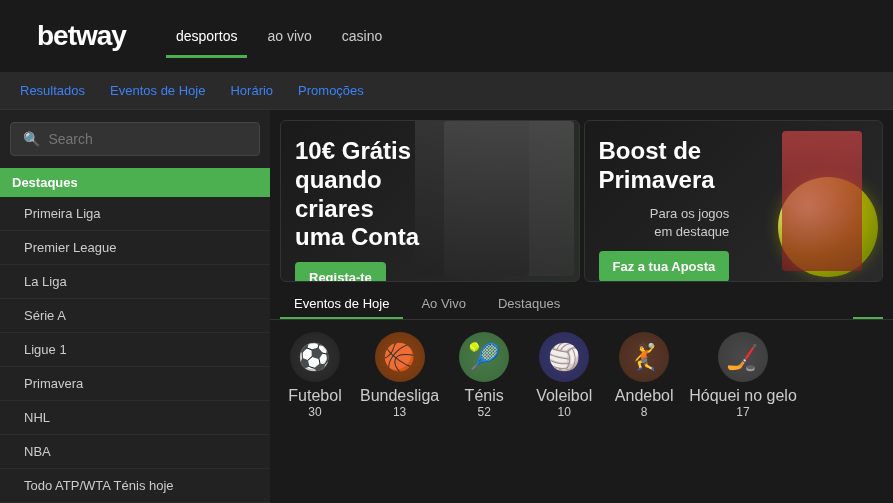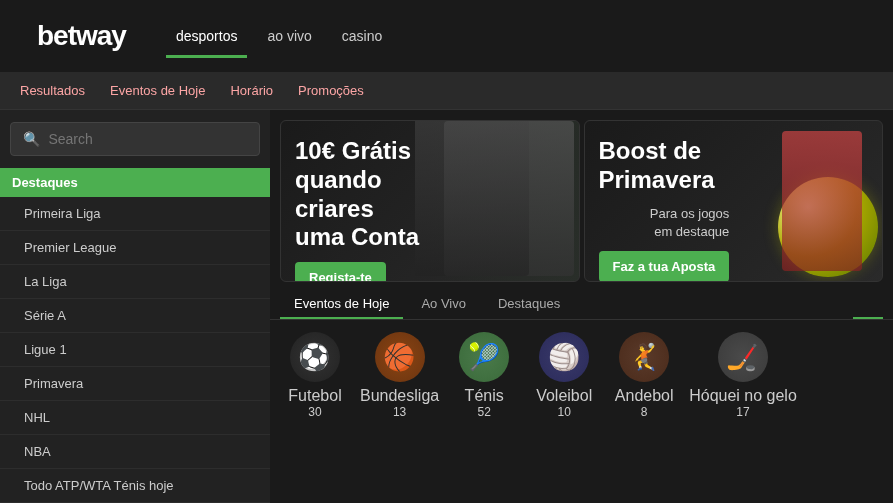--- a/index.html
+++ b/index.html
@@ -57,21 +57,21 @@
     .secondary-nav {
       background: #2a2a2a;
       display: flex;
       align-items: center;
       height: 38px;
       padding: 0 20px;
       gap: 25px;
       border-bottom: 1px solid #333;
     }
     .secondary-nav-item {
-      color: #fca5a5;
+      color: #3b82f6;
       font-size: 13px;
       cursor: pointer;
     }
 
     
     .main-layout {
       display: flex;
       height: calc(503px - 55px - 38px);
     }
 

